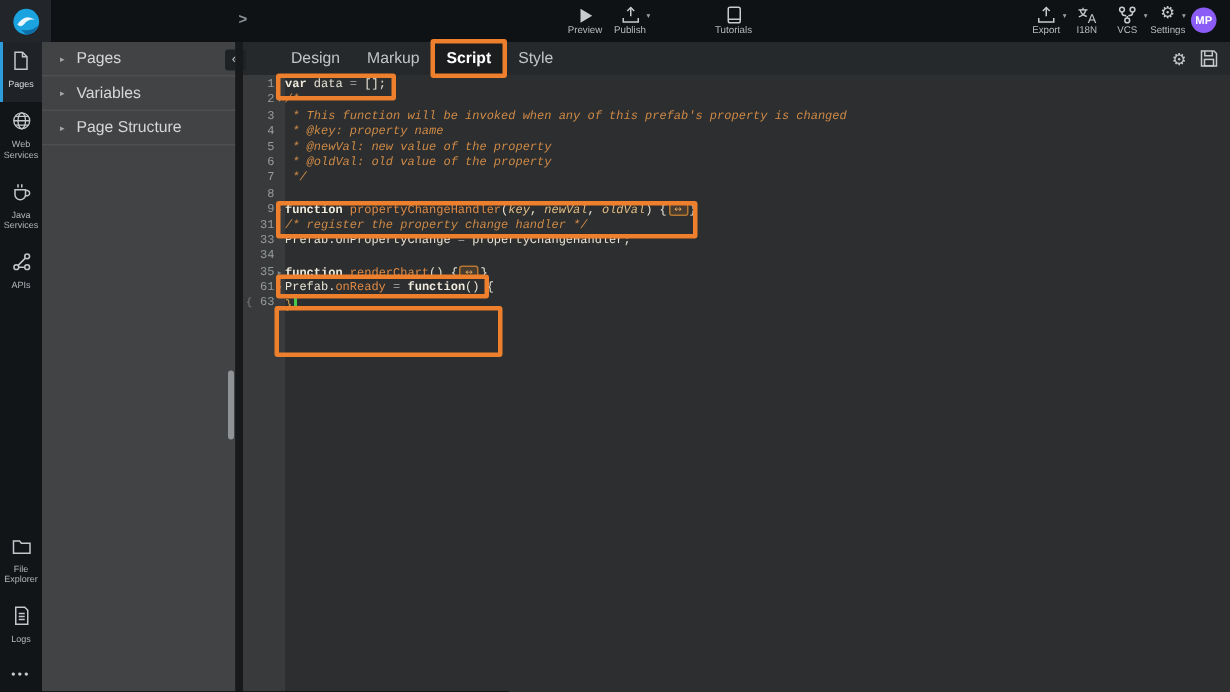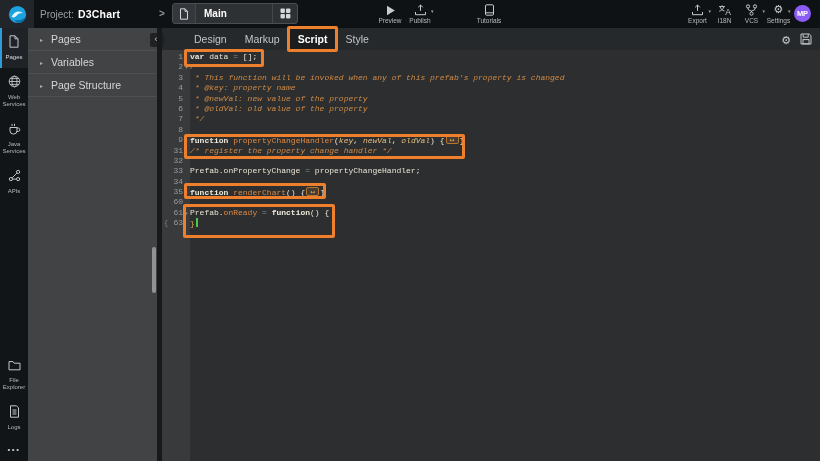--- a/index.html
+++ b/index.html
@@ -80,42 +80,21 @@
 <div class="app">
 
   <header class="topbar">
     <div class="logo-tile">
       <svg width="19" height="19" viewBox="0 0 19 19">
         <circle cx="9.5" cy="9.5" r="8.6" fill="#1ba3e0"></circle>
         <path d="M3.6 11.5 Q8.5 3.5 15.4 8.2 Q10.8 7.2 8.2 11 Q6.2 13.6 3.6 11.5 Z" fill="#eaf6fc"></path>
         <path d="M9.5 18.1 a8.6 8.6 0 0 0 8.3-6.4 Q13 16.5 6 14.8 Z" fill="#0d6fa8"></path>
       </svg>
     </div>
-    <div class="project">
-      <span>Project:</span>
-      <b>D3Chart</b>
-    </div>
     <span class="bc-chev">&gt;</span>
-    <div class="main-tab">
-      <span class="mt-file">
-        <svg width="10" height="12" viewBox="0 0 10 12" fill="none" stroke="#d4d7d9" stroke-width="1">
-          <path d="M1.5 0.8 h4.5 l2.5 2.5 V11.2 H1.5 Z"></path>
-            <path d="M6 0.8 v2.5 h2.5"></path>
-        </svg>
-      </span>
-      <span class="mt-label">Main</span>
-      <span class="mt-grid">
-        <svg width="11" height="11" viewBox="0 0 11 11" fill="#d5d8da">
-          <rect x="0.5" y="0.5" width="4.4" height="4.4" rx="0.8"></rect>
-            <rect x="6" y="0.5" width="4.4" height="4.4" rx="0.8"></rect>
-          <rect x="0.5" y="6" width="4.4" height="4.4" rx="0.8"></rect>
-            <rect x="6" y="6" width="4.4" height="4.4" rx="0.8"></rect>
-        </svg>
-      </span>
-    </div>
     <div class="tb-group" id="actions-center">
         <div class="tb-action">
           <div class="tb-ico">
             <svg width="11" height="11" viewBox="0 0 11 11">
               <path d="M2 0.8 L9.8 5.5 L2 10.2 Z" fill="#c8cbcd"></path>
             </svg>
           </div>
           <div class="tb-label">Preview</div>
         </div>
         <div class="tb-action">
@@ -286,25 +265,23 @@
         <div class="cl"><span class="pre"></span><span class="ln">1</span><span class="crt"></span><span class="txt"><span class="tk">var</span><span class="tp"> data </span><span class="to">=</span><span class="tp"> [];</span></span></div>
         <div class="cl"><span class="pre"></span><span class="ln">2</span><span class="crt">▾</span><span class="txt"><span class="tc">/*</span></span></div>
         <div class="cl"><span class="pre"></span><span class="ln">3</span><span class="crt"></span><span class="txt"><span class="tc"> * This function will be invoked when any of this prefab's property is changed</span></span></div>
         <div class="cl"><span class="pre"></span><span class="ln">4</span><span class="crt"></span><span class="txt"><span class="tc"> * @key: property name</span></span></div>
         <div class="cl"><span class="pre"></span><span class="ln">5</span><span class="crt"></span><span class="txt"><span class="tc"> * @newVal: new value of the property</span></span></div>
         <div class="cl"><span class="pre"></span><span class="ln">6</span><span class="crt"></span><span class="txt"><span class="tc"> * @oldVal: old value of the property</span></span></div>
         <div class="cl"><span class="pre"></span><span class="ln">7</span><span class="crt"></span><span class="txt"><span class="tc"> */</span></span></div>
         <div class="cl"><span class="pre"></span><span class="ln">8</span><span class="crt"></span><span class="txt"></span></div>
         <div class="cl"><span class="pre"></span><span class="ln">9</span><span class="crt">▸</span><span class="txt"><span class="tk">function</span><span class="tp"> </span><span class="tf">propertyChangeHandler</span><span class="tp">(</span><span class="ta">key</span><span class="tp">, </span><span class="ta">newVal</span><span class="tp">, </span><span class="ta">oldVal</span><span class="tp">) {</span><span class="fold">↔</span><span class="tp">}</span></span></div>
         <div class="cl"><span class="pre"></span><span class="ln">31</span><span class="crt"></span><span class="txt"><span class="tc">/* register the property change handler */</span></span></div>
-        <div class="cl"><span class="pre"></span><span class="ln">32</span><span class="crt"></span><span class="txt"></span></div>
         <div class="cl"><span class="pre"></span><span class="ln">33</span><span class="crt"></span><span class="txt"><span class="tp">Prefab.onPropertyChange </span><span class="to">=</span><span class="tp"> propertyChangeHandler;</span></span></div>
         <div class="cl"><span class="pre"></span><span class="ln">34</span><span class="crt"></span><span class="txt"></span></div>
         <div class="cl"><span class="pre"></span><span class="ln">35</span><span class="crt">▸</span><span class="txt"><span class="tk">function</span><span class="tp"> </span><span class="tf">renderChart</span><span class="tp">() {</span><span class="fold">↔</span><span class="tp">}</span></span></div>
-        <div class="cl"><span class="pre"></span><span class="ln">60</span><span class="crt"></span><span class="txt"></span></div>
         <div class="cl"><span class="pre"></span><span class="ln">61</span><span class="crt">▾</span><span class="txt"><span class="tp">Prefab.</span><span class="tf">onReady</span><span class="tp"> </span><span class="to">=</span><span class="tp"> </span><span class="tk">function</span><span class="tp">() {</span></span></div>
         <div class="cl"><span class="pre">{</span><span class="ln">63</span><span class="crt"></span><span class="txt"><span class="ty">}</span><span class="cursor"></span></span></div>
       </div>
   </main>
 
   <div class="ann-layer" id="ann-layer">
       <div class="ann" style="left: 286.703px; top: 26px; width: 51.7656px; height: 26px;"></div>
       <div class="ann" style="left: 184px; top: 49px; width: 80px; height: 18px;"></div>
       <div class="ann" style="left: 184px; top: 134px; width: 281px; height: 25px;"></div>
       <div class="ann" style="left: 184px; top: 183px; width: 142px; height: 16px;"></div>

